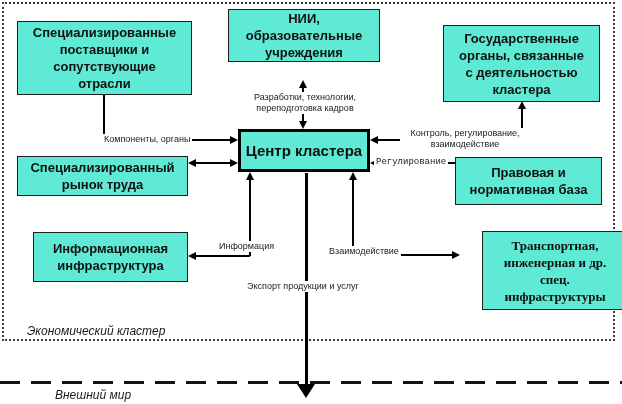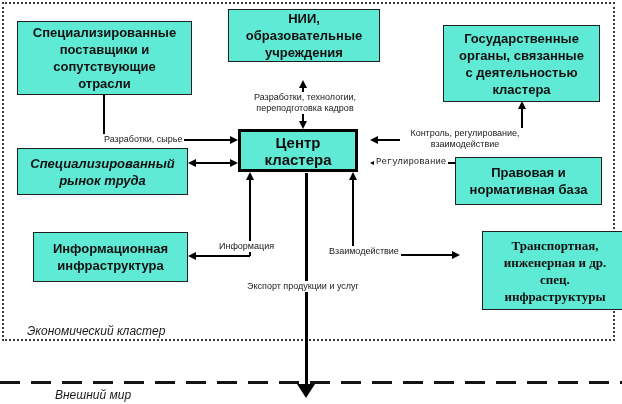--- a/index.html
+++ b/index.html
@@ -80,43 +80,43 @@
     <span>НИИ,
 образовательные
 учреждения</span>
   </div>
   <div class="box" style="left:443px;top:25px;width:157px;height:77px;align-items:center;">
     <span>Государственные
 органы, связанные
 с деятельностью
 кластера</span>
   </div>
-  <div class="box hub" style="left:238px;top:129px;width:120px;height:43px;">
+  <div class="box hub" style="left:238px;top:129px;width:132px;height:43px;">
     <span>Центр кластера</span>
   </div>
-  <div class="box" style="left:17px;top:148px;width:171px;height:47px;font-style:italic;">
+  <div class="box" style="left:17px;top:156px;width:171px;height:40px;">
     <span>Специализированный
 рынок труда</span>
   </div>
   <div class="box" style="left:455px;top:157px;width:147px;height:48px;">
     <span>Правовая и
 нормативная база</span>
   </div>
   <div class="box" style="left:33px;top:232px;width:155px;height:50px;text-align:center;">
     <span>Информационная
 инфраструктура</span>
   </div>
   <div class="box" style="left:482px;top:231px;width:146px;height:79px;font-family:Liberation Serif, serif;">
     <span>Транспортная,
 инженерная и др.
 спец.
 инфраструктуры</span>
   </div>
 
-  <div class="elabel" style="left:102px;top:134px;">Разработки, сырье</div>
+  <div class="elabel" style="left:102px;top:134px;">Компоненты, органы</div>
   <div class="elabel" style="left:243px;top:92px;width:120px;">Разработки, технологии,
 переподготовка кадров</div>
   <div class="elabel" style="left:400px;top:128px;width:126px;">Контроль, регулирование,
 взаимодействие</div>
   <div class="elabel" style="left:374px;top:157px;font-family:Liberation Mono, monospace;">Регулирование</div>
   <div class="elabel" style="left:217px;top:241px;">Информация</div>
   <div class="elabel" style="left:327px;top:246px;">Взаимодействие</div>
   <div class="elabel" style="left:245px;top:281px;">Экспорт продукции и услуг</div>
 
   <div class="region-label" style="left:27px;top:324px;">Экономический кластер</div>

